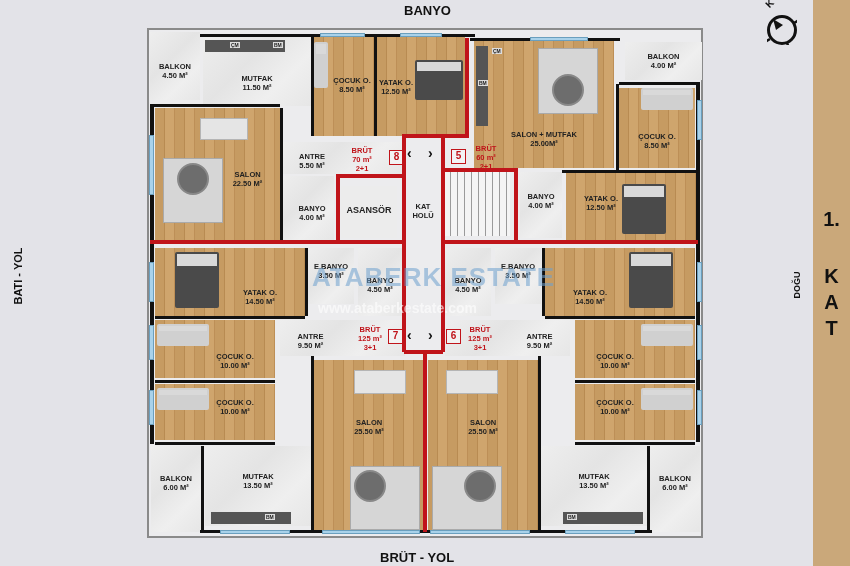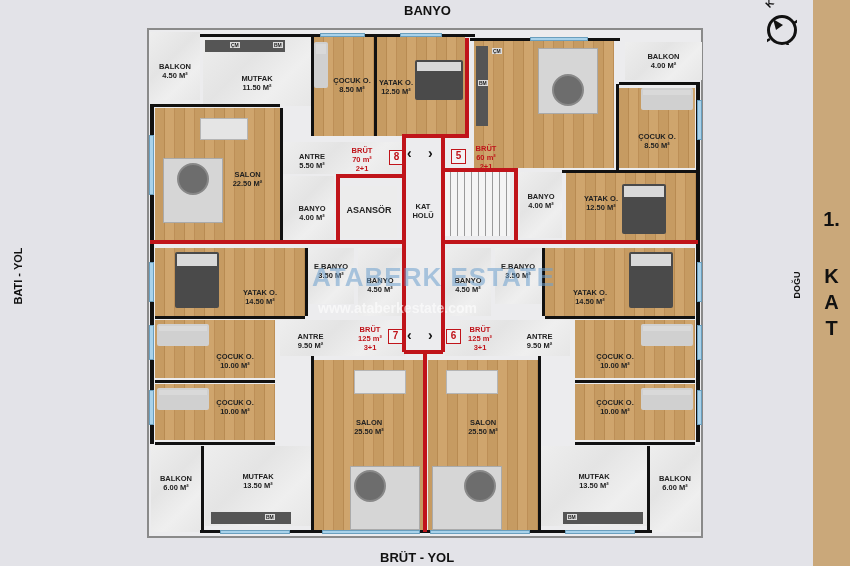--- a/index.html
+++ b/index.html
@@ -103,20 +103,21 @@
 <div class="chev" style="left:428px; top:145px;">›</div>
 <div class="chev" style="left:407px; top:327px;">‹</div>
 <div class="chev" style="left:428px; top:327px;">›</div>
 
 <div class="room wood" style="left:474px; top:40px; width:140px; height:128px;">
   <div class="counter" style="left:2px; top:6px; width:12px; height:80px;"></div>
   <span class="appl" style="left:18px; top:8px;">ÇM</span>
   <span class="appl" style="left:4px; top:40px;">BM</span>
   <div class="sofa" style="left:64px; top:8px; width:60px; height:66px;"></div>
   <div class="rug" style="left:78px; top:34px; width:32px; height:32px;"></div>
+  <div class="rlabel" style="top:90px;"><span>SALON + MUTFAK</span><span class="a">25.00m²</span></div>
 </div>
 <div class="room marble" style="left:625px; top:42px; width:77px; height:38px;">
   <div class="rlabel" style="top:10px;"><span>BALKON</span><span class="a">4.00 m²</span></div>
 </div>
 <div class="room wood" style="left:619px; top:88px; width:76px; height:80px;">
   <div class="bed" style="left:22px; top:0px; width:52px; height:22px; background:#d0d0d0;"></div>
   <div class="rlabel" style="top:44px;"><span>ÇOCUK O.</span><span class="a">8.50 m²</span></div>
 </div>
 <div class="room marble" style="left:520px; top:172px; width:42px; height:66px;">
   <div class="rlabel" style="top:20px;"><span>BANYO</span><span class="a">4.00 m²</span></div>

